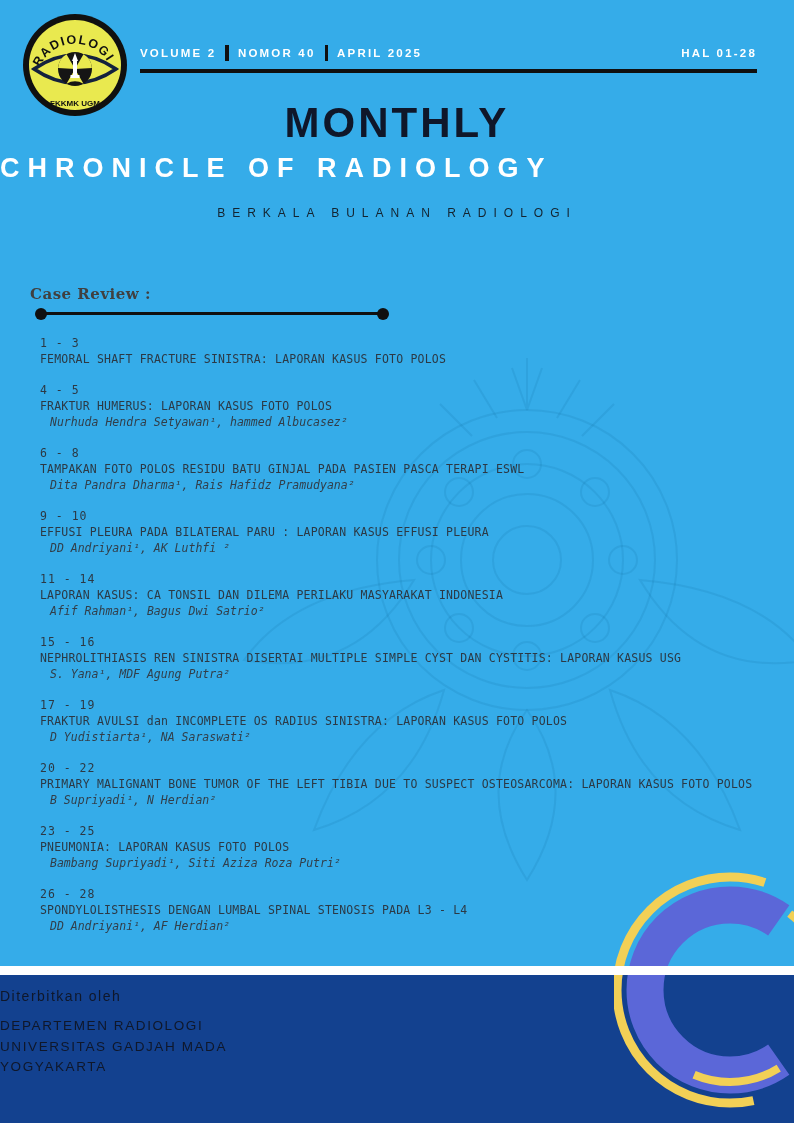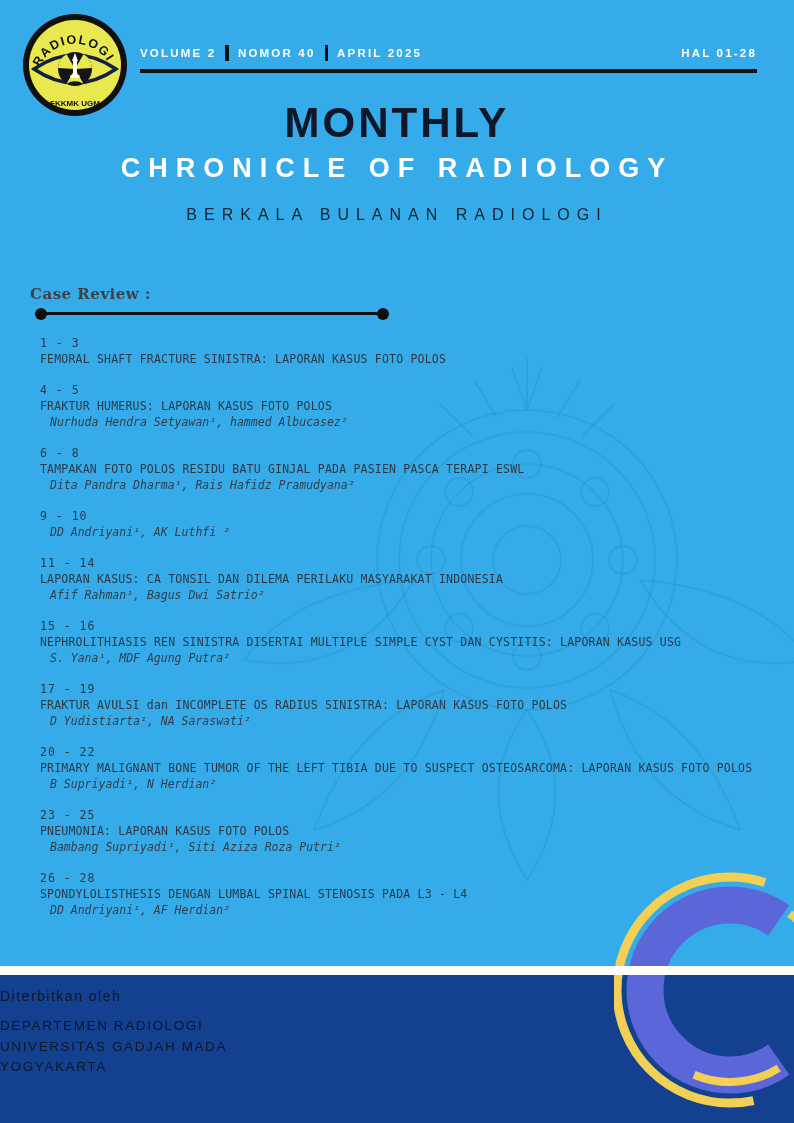--- a/index.html
+++ b/index.html
@@ -27,27 +27,27 @@
   .hal{margin-left:auto;}
   .masthead-rule{height:4px;background:#101010;margin-top:7px;}
   
   .title-main{
     position:absolute;left:0;right:0;top:99px;z-index:2;
     text-align:center;color:#0f172a;
     font-size:42px;font-weight:700;letter-spacing:3px;
   }
   .title-sub{
     position:absolute;left:0;right:0;top:153px;z-index:2;
-    text-align:center;color:#ffffff;
+    color:#ffffff;
     font-size:27px;font-weight:800;letter-spacing:8px;
   }
   .tagline{
     position:absolute;left:0;right:0;top:206px;z-index:2;
     text-align:center;color:#142430;
-    font-size:16px;font-weight:500;letter-spacing:7px;
+    font-size:12px;font-weight:500;letter-spacing:7px;
   }
   
   .cr-heading{
     position:absolute;left:30px;top:285px;z-index:2;
     color:#404040;font-size:15px;font-weight:800;letter-spacing:0.5px;
     font-family:"DejaVu Serif","Liberation Serif",serif;
   }
   .cr-divider{
     position:absolute;left:38px;top:312px;width:348px;height:3px;background:#101010;z-index:2;
   }
@@ -158,20 +158,21 @@
         <div class="title">FRAKTUR HUMERUS: LAPORAN KASUS FOTO POLOS</div>
         <div class="authors">Nurhuda Hendra Setyawan¹, hammed Albucasez²</div>
       </div>
       <div class="entry">
         <div class="pages">6 - 8</div>
         <div class="title">TAMPAKAN FOTO POLOS RESIDU BATU GINJAL PADA PASIEN PASCA TERAPI ESWL</div>
         <div class="authors">Dita Pandra Dharma¹, Rais Hafidz Pramudyana²</div>
       </div>
       <div class="entry">
         <div class="pages">9 - 10</div>
+        <div class="title">EFFUSI PLEURA PADA BILATERAL PARU : LAPORAN KASUS EFFUSI PLEURA</div>
         <div class="authors">DD Andriyani¹, AK Luthfi ²</div>
       </div>
       <div class="entry">
         <div class="pages">11 - 14</div>
         <div class="title">LAPORAN KASUS: CA TONSIL DAN DILEMA PERILAKU MASYARAKAT INDONESIA</div>
         <div class="authors">Afif Rahman¹, Bagus Dwi Satrio²</div>
       </div>
       <div class="entry">
         <div class="pages">15 - 16</div>
         <div class="title">NEPHROLITHIASIS REN SINISTRA DISERTAI MULTIPLE SIMPLE CYST DAN CYSTITIS: LAPORAN KASUS USG</div>

